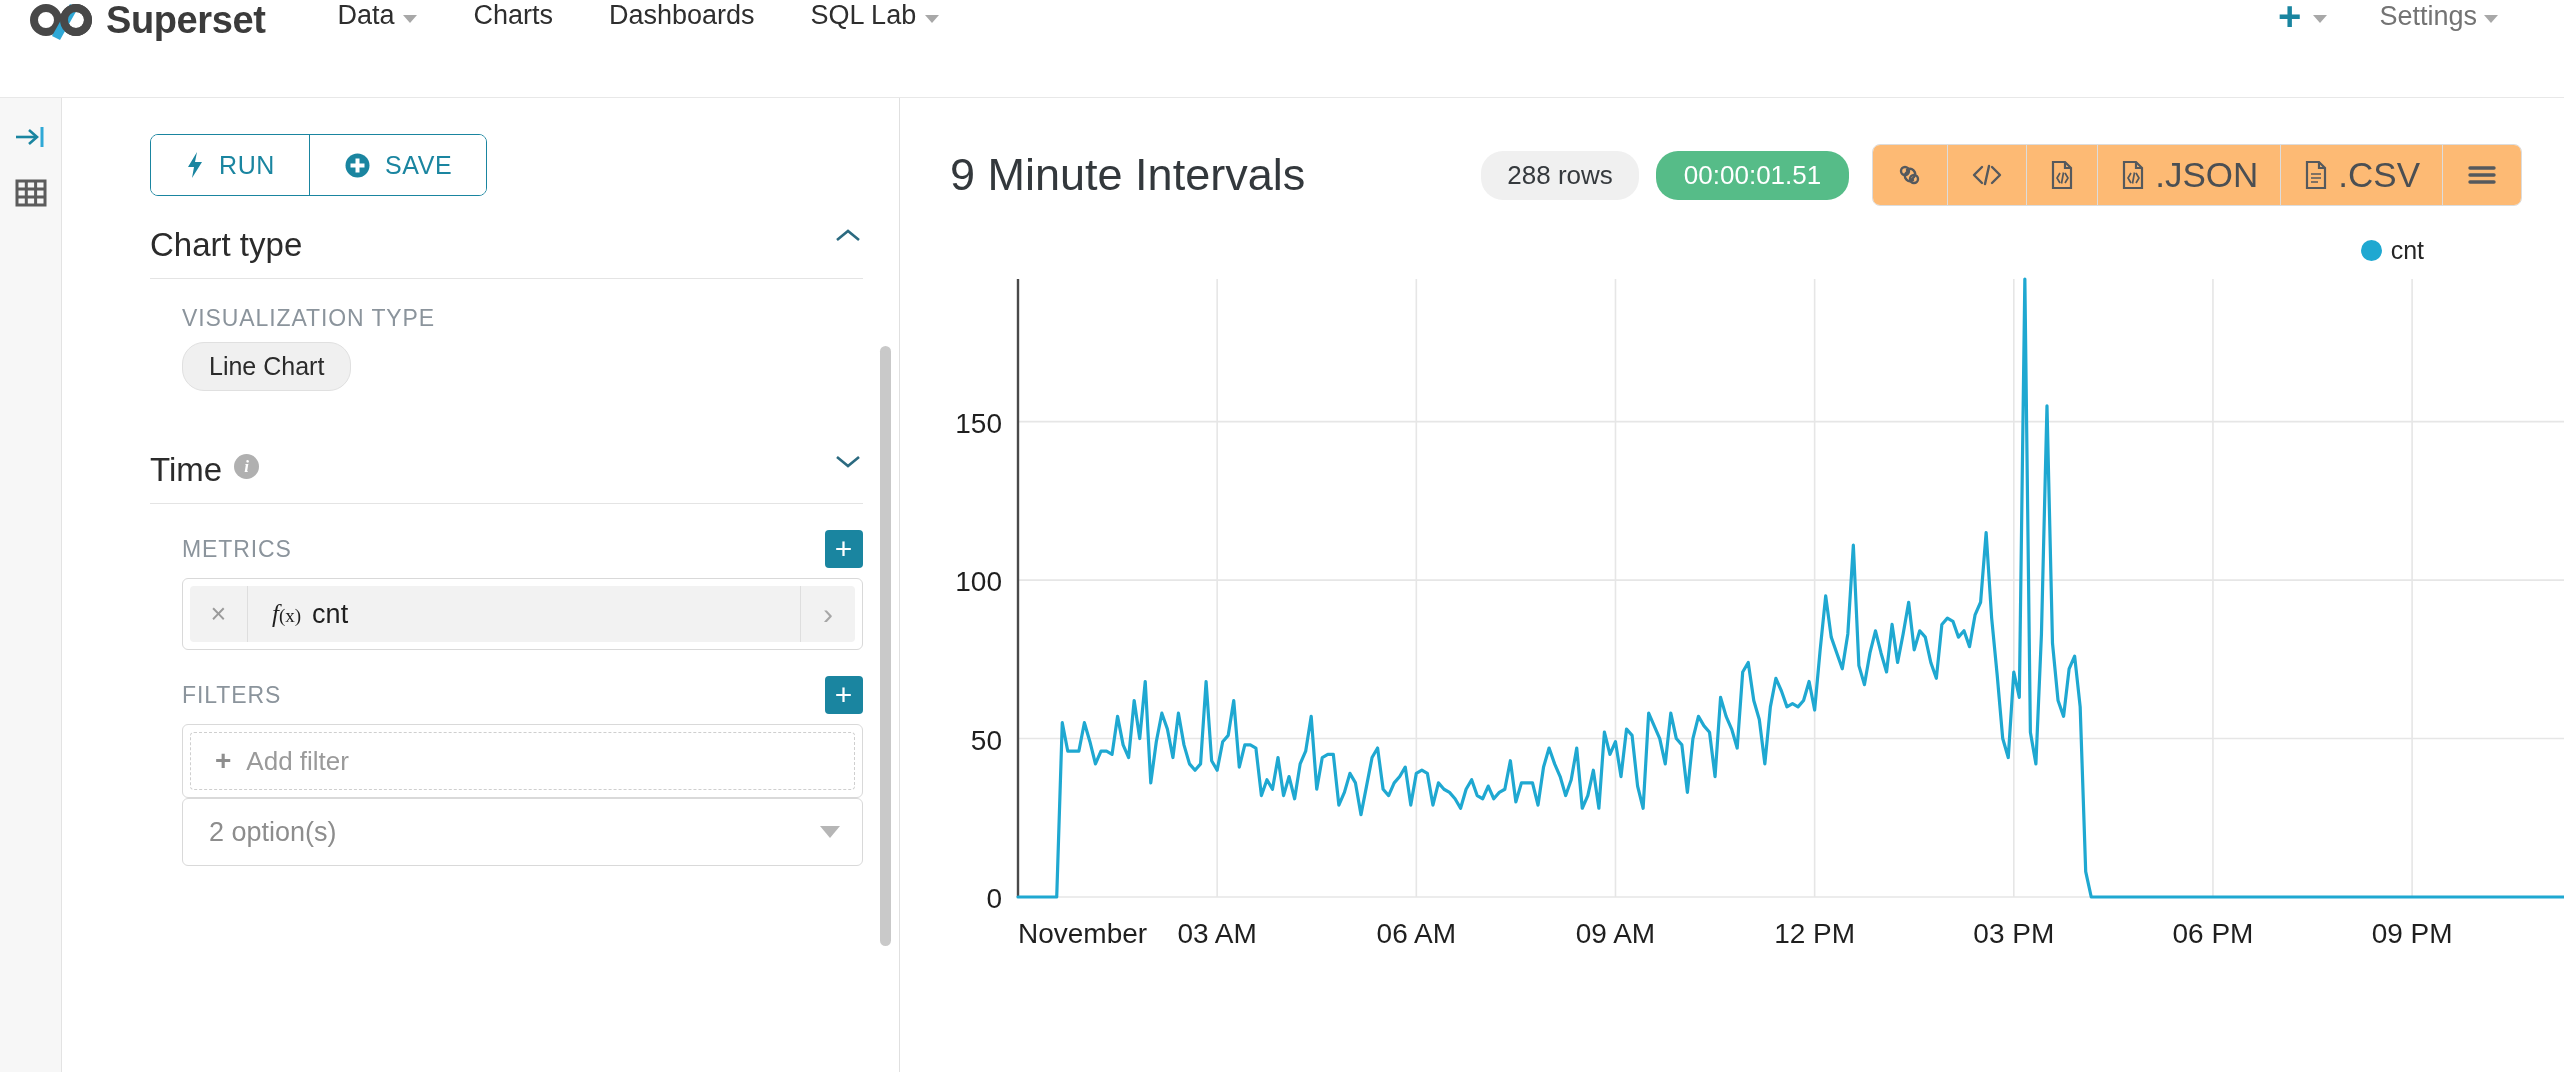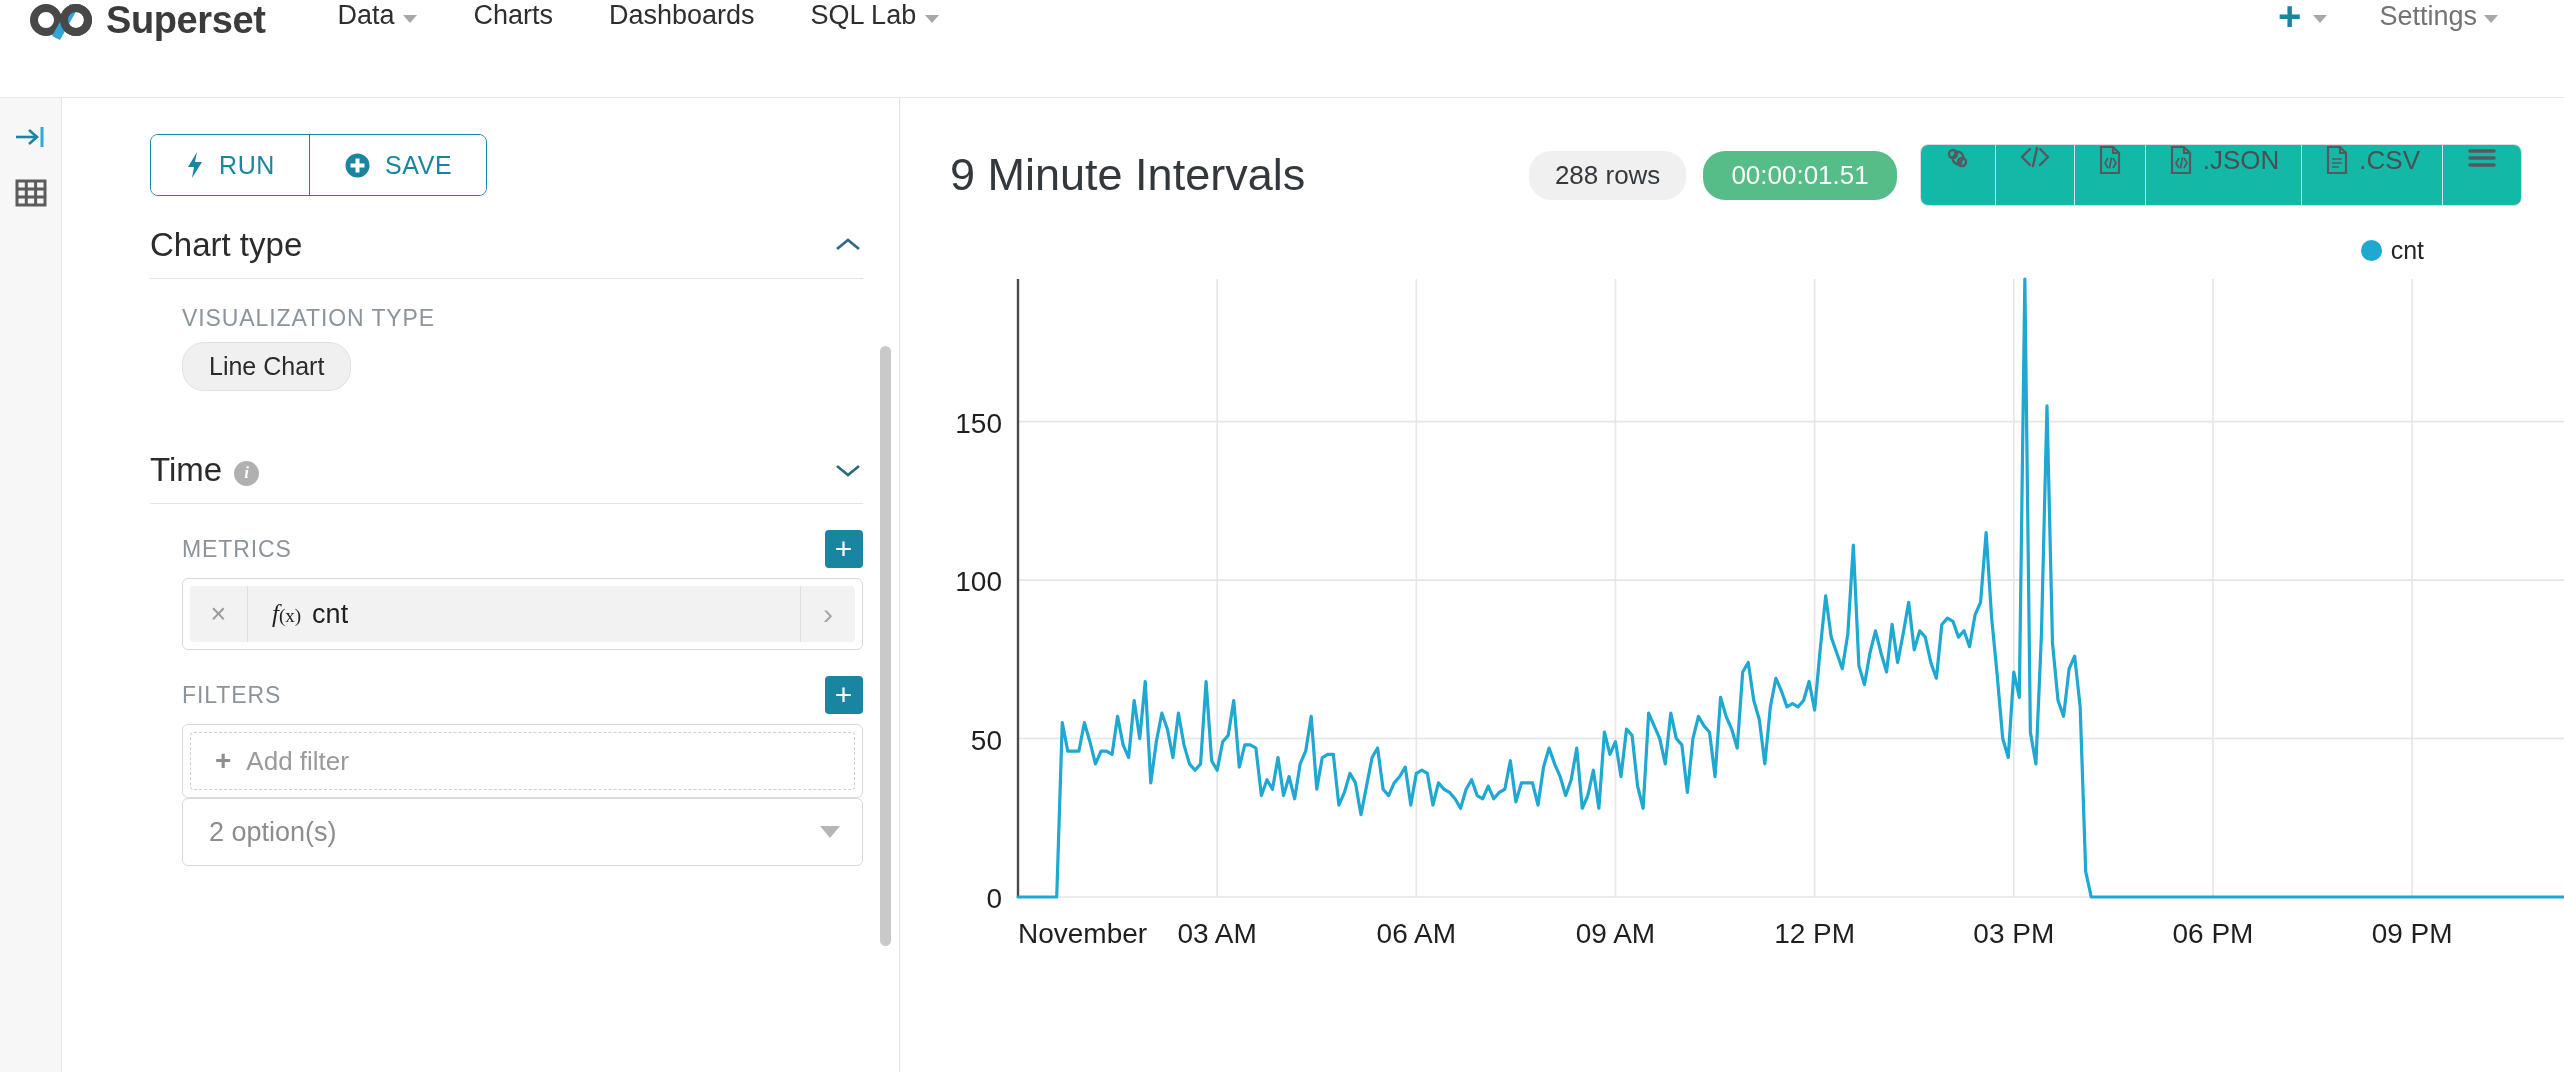--- a/index.html
+++ b/index.html
@@ -127,21 +127,21 @@
     font-size: 25px;
     font-weight: 500;
     letter-spacing: 0.6px;
     cursor: pointer;
     height: 100%;
   }
   .btn-save { border-left: 1px solid #1a85a0; }
 
   .section-header {
     display: flex;
-    align-items: center;
+    align-items: flex-start;
     font-size: 33px;
     color: #2b2b2b;
     padding: 30px 0 14px 0;
     border-bottom: 1px solid #e4e4e4;
     cursor: pointer;
   }
   .section-header .chev { margin-left: auto; }
   .info-badge {
     display: inline-flex;
     align-items: center;
@@ -322,27 +322,28 @@
   .tool-group {
     display: flex;
     border: 1px solid #dcdcdc;
     border-radius: 8px;
     overflow: hidden;
     height: 62px;
     margin-left: 6px;
   }
   .tool-btn {
     display: flex;
+    align-items: center;
     justify-content: center;
     gap: 9px;
     padding: 0 22px;
-    background: #14b8a6;
+    background: #fdba74;
     border-right: 1px solid #dcdcdc;
     cursor: pointer;
-    font-size: 26px;
+    font-size: 35px;
     color: #4b4f53;
     height: 100%;
   }
   .tool-btn:last-child { border-right: none; }
 
   .legend-row {
     display: flex;
     justify-content: flex-end;
     padding: 30px 98px 0 0;
   }

